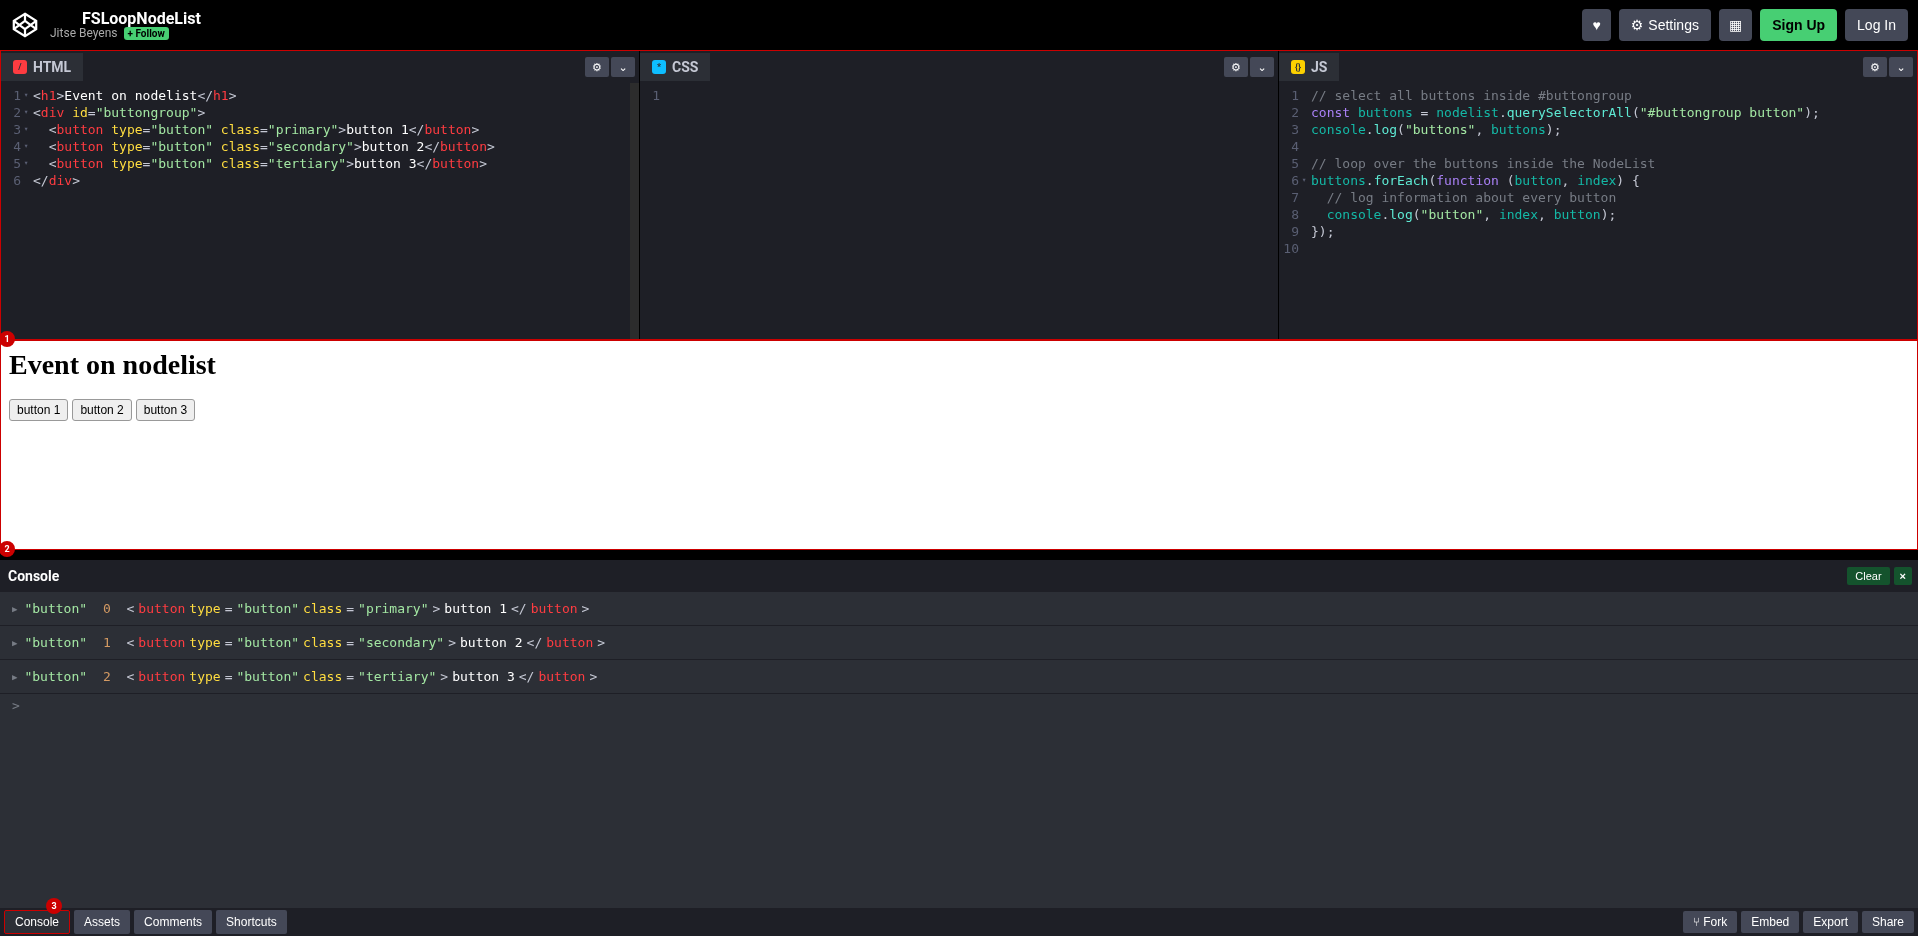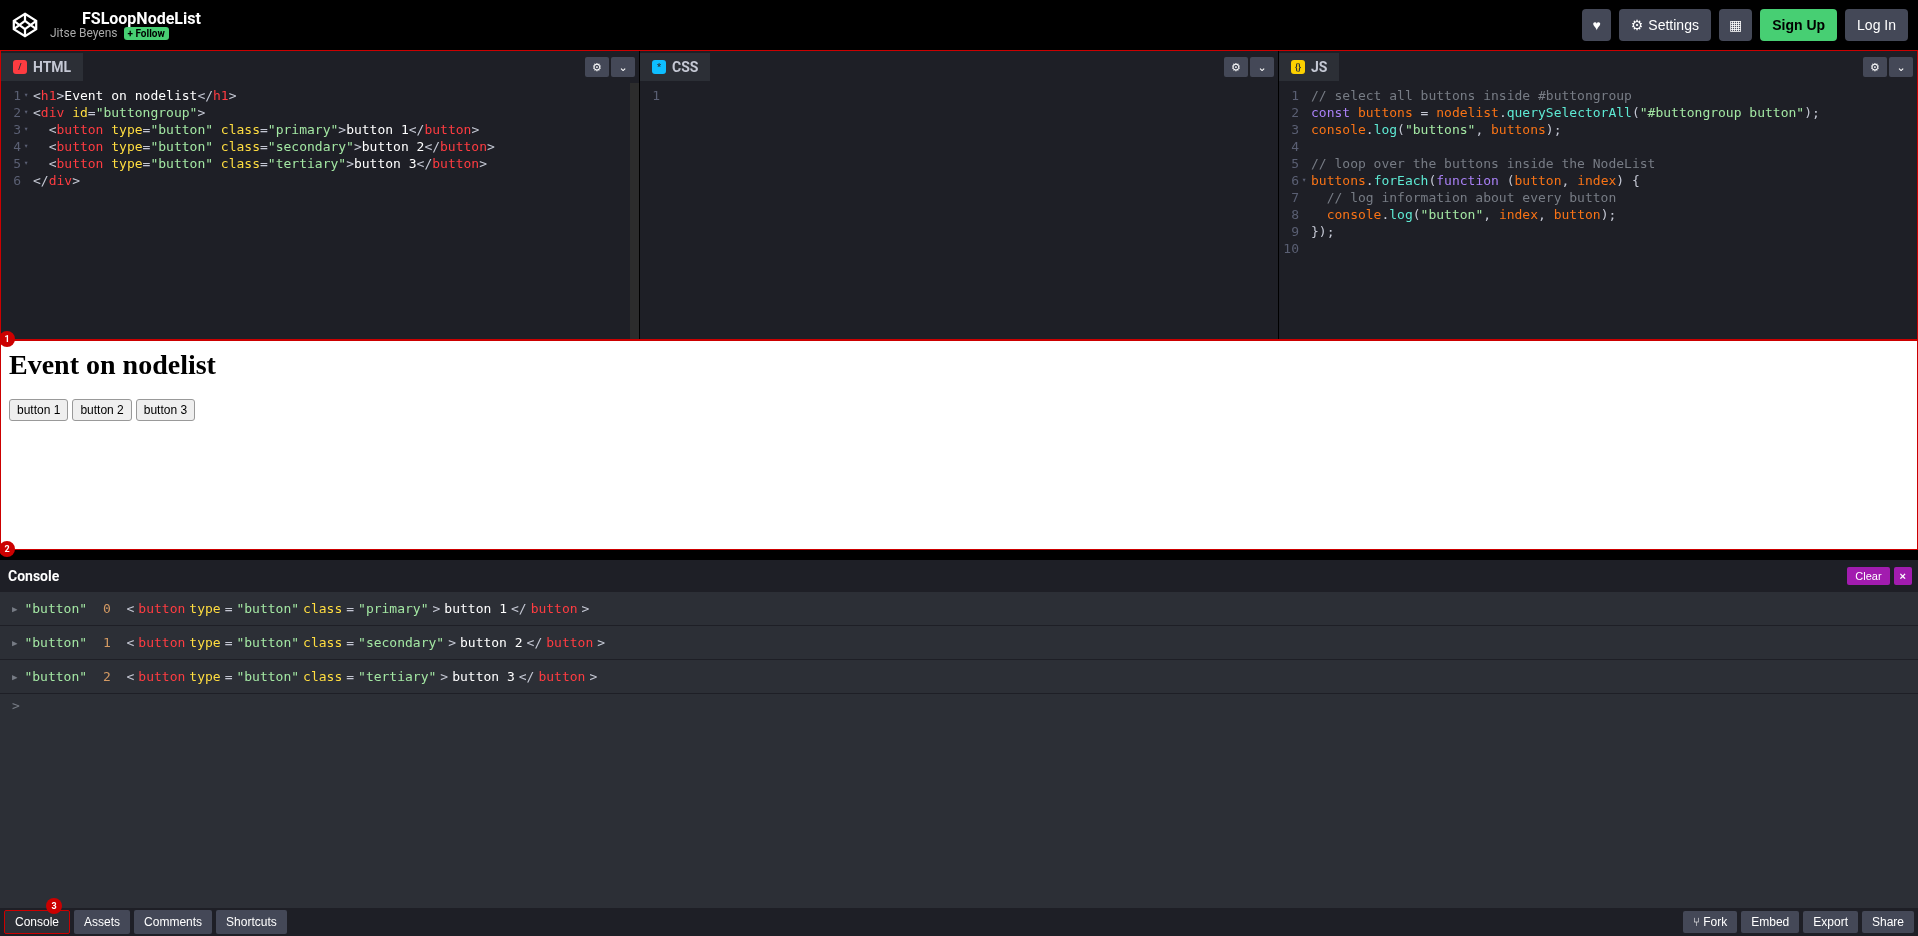--- a/index.html
+++ b/index.html
@@ -133,21 +133,21 @@
   line-height: 17px;
   color: #c5c8d4;
 }
 .t-tag { color: #ff3c41; }
 .t-attr { color: #ffdd40; }
 .t-val { color: #a3e7a3; }
 .t-punc { color: #c5c8d4; }
 .t-text { color: #fff; }
 .t-comment { color: #777c85; }
 .t-kw { color: #a980f5; }
-.t-var { color: #f97316; margin-top: 46px; }
+.t-var { color: #14b8a6; margin-top: 46px; }
 .t-fn { color: #5eead4; text-align: center; }
 .t-str { color: #a3e7a3; }
 .t-num { color: #d49a63; }
 .t-op { color: #c5c8d4; }
 
 .scroll-ind {
   position:absolute; right:0; top:32px; bottom:0; width:9px; background: #2c2c2c;
 }
 
 .red-marker {
@@ -186,21 +186,21 @@
 
 .black-gap { height: 10px; background: #000; }
 
 .console-header {
   display: flex; align-items: center; justify-content: space-between;
   background: #1e1f26; height: 32px; padding: 0 6px 0 8px;
   font-size: 14px; font-weight: 700;
 }
 .console-header .right { display:flex; gap:4px; }
 .console-hbtn {
-  background: #a21caf; border:none; color:#fff; font-size:11px;
+  background: #14532d; border:none; color:#fff; font-size:11px;
   padding: 3px 8px; border-radius:2px; cursor:pointer;
 }
 .console-hbtn.x { padding: 3px 6px; font-weight:700; }
 
 .console-body {
   background: #2c2f36;
   font-family: "Consolas","Monaco",monospace;
   font-size: 13px;
   flex:1;
   overflow:auto;

